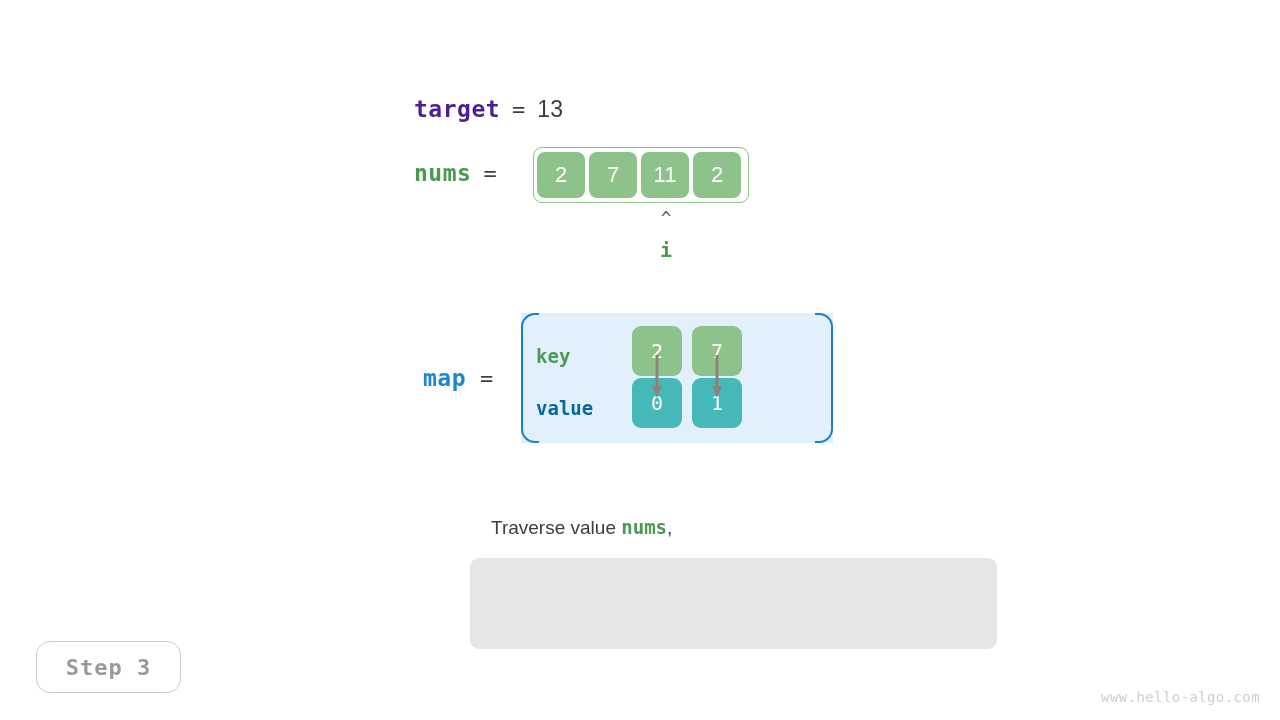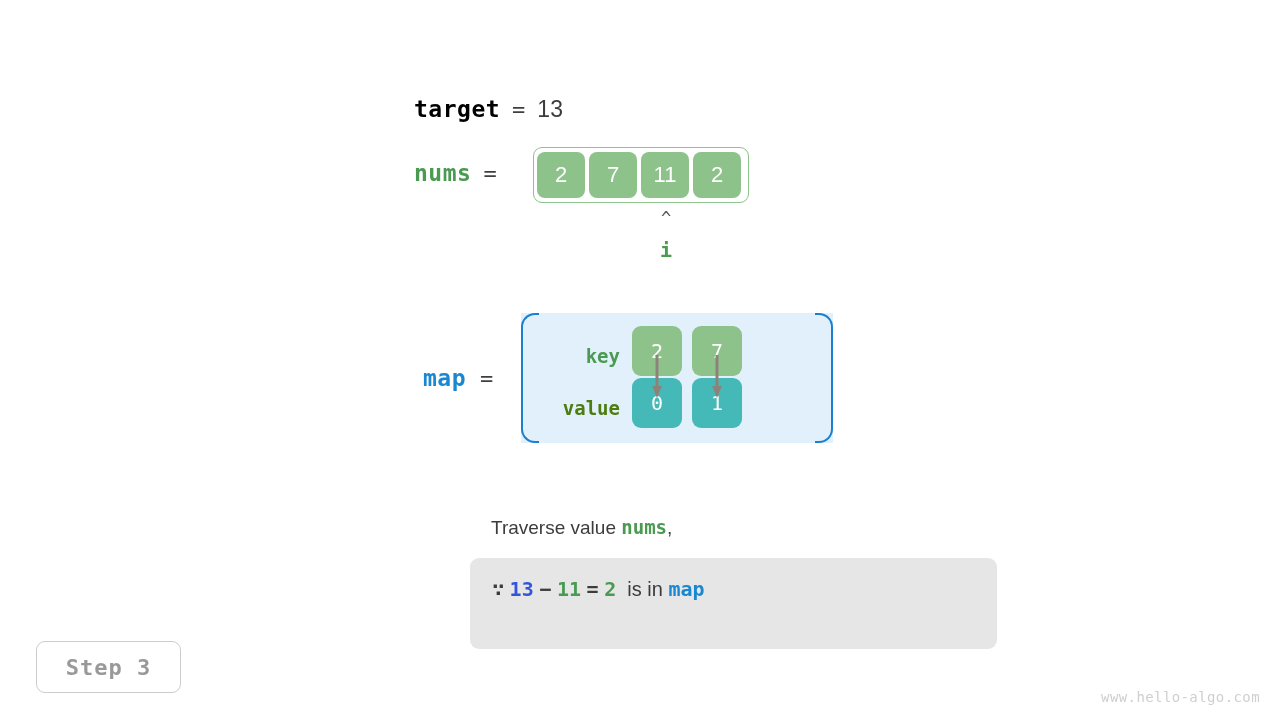--- a/index.html
+++ b/index.html
@@ -24,21 +24,21 @@
     top: 96px;
     display: flex;
     align-items: baseline;
     gap: 12px;
     white-space: pre;
   }
   .var-target {
     font-family: "DejaVu Sans Mono", "Liberation Mono", monospace;
     font-size: 23px;
     font-weight: bold;
-    color: #000000;
+    color: #4c1d95;
     letter-spacing: 0.5px;
   }
   .eq {
     font-family: "DejaVu Sans Mono", "Liberation Mono", monospace;
     font-size: 22px;
     color: #3f3f3f;
   }
   .plain-num {
     font-family: "Liberation Sans", sans-serif;
     font-size: 23px;
@@ -153,34 +153,33 @@
     border-bottom-left-radius: 14px;
   }
   #map-bracket-right {
     left: 815px;
     border-right: 2.6px solid #1a7fd0;
     border-top-right-radius: 14px;
     border-bottom-right-radius: 14px;
   }
   #map-row-labels {
     position: absolute;
-    left: 548px;
+    left: 536px;
     top: 330px;
     width: 72px;
-    text-align: right;
   }
   .map-row-label {
     font-family: "DejaVu Sans Mono", "Liberation Mono", monospace;
     font-size: 19px;
     font-weight: bold;
     height: 52px;
     line-height: 52px;
   }
   #map-key-label   { color: #4a9a51; }
-  #map-value-label { color: #4d7c0f; }
+  #map-value-label { color: #0369a1; }
 
   #map-cells {
     position: absolute;
     left: 632px;
     top: 326px;
     display: flex;
     gap: 10px;
   }
   .map-col {
     display: flex;
@@ -277,21 +276,21 @@
   .c-dark  { color: #3c3c3c; }
 
   
   #step-badge {
     position: absolute;
     left: 36px;
     top: 641px;
     width: 145px;
     height: 52px;
     border: 1.4px solid #cccccc;
-    border-radius: 9px;
+    border-radius: 14px;
     display: flex;
     align-items: center;
     justify-content: center;
     box-sizing: border-box;
   }
   #step-badge-label {
     font-family: "DejaVu Sans Mono", "Liberation Mono", monospace;
     font-size: 22px;
     font-weight: bold;
     color: #999999;
@@ -368,20 +367,19 @@
     </svg>
   </div>
 </div>
 
 <div id="legend">
 </div>
 
 <div id="desc-line"><span>Traverse value </span><span class="code-green">nums</span><span>,</span></div>
 
 <div id="note-box">
-  <div class="note-line"><span class="m c-dark">∵</span><span> </span><span class="m c-blue">13</span><span> </span><span class="m c-dark">−</span><span> </span><span class="m c-green">11</span><span> </span><span class="m c-dark">=</span><span> </span><span class="m c-green">2</span><span>  </span><span>is in</span><span> </span><span class="m c-lblue">map</span></div>
 </div>
 
 <div id="step-badge">
   <span id="step-badge-label">Step 3</span>
 </div>
 
 <div id="watermark">www.hello-algo.com</div>
 
 </body></html>

